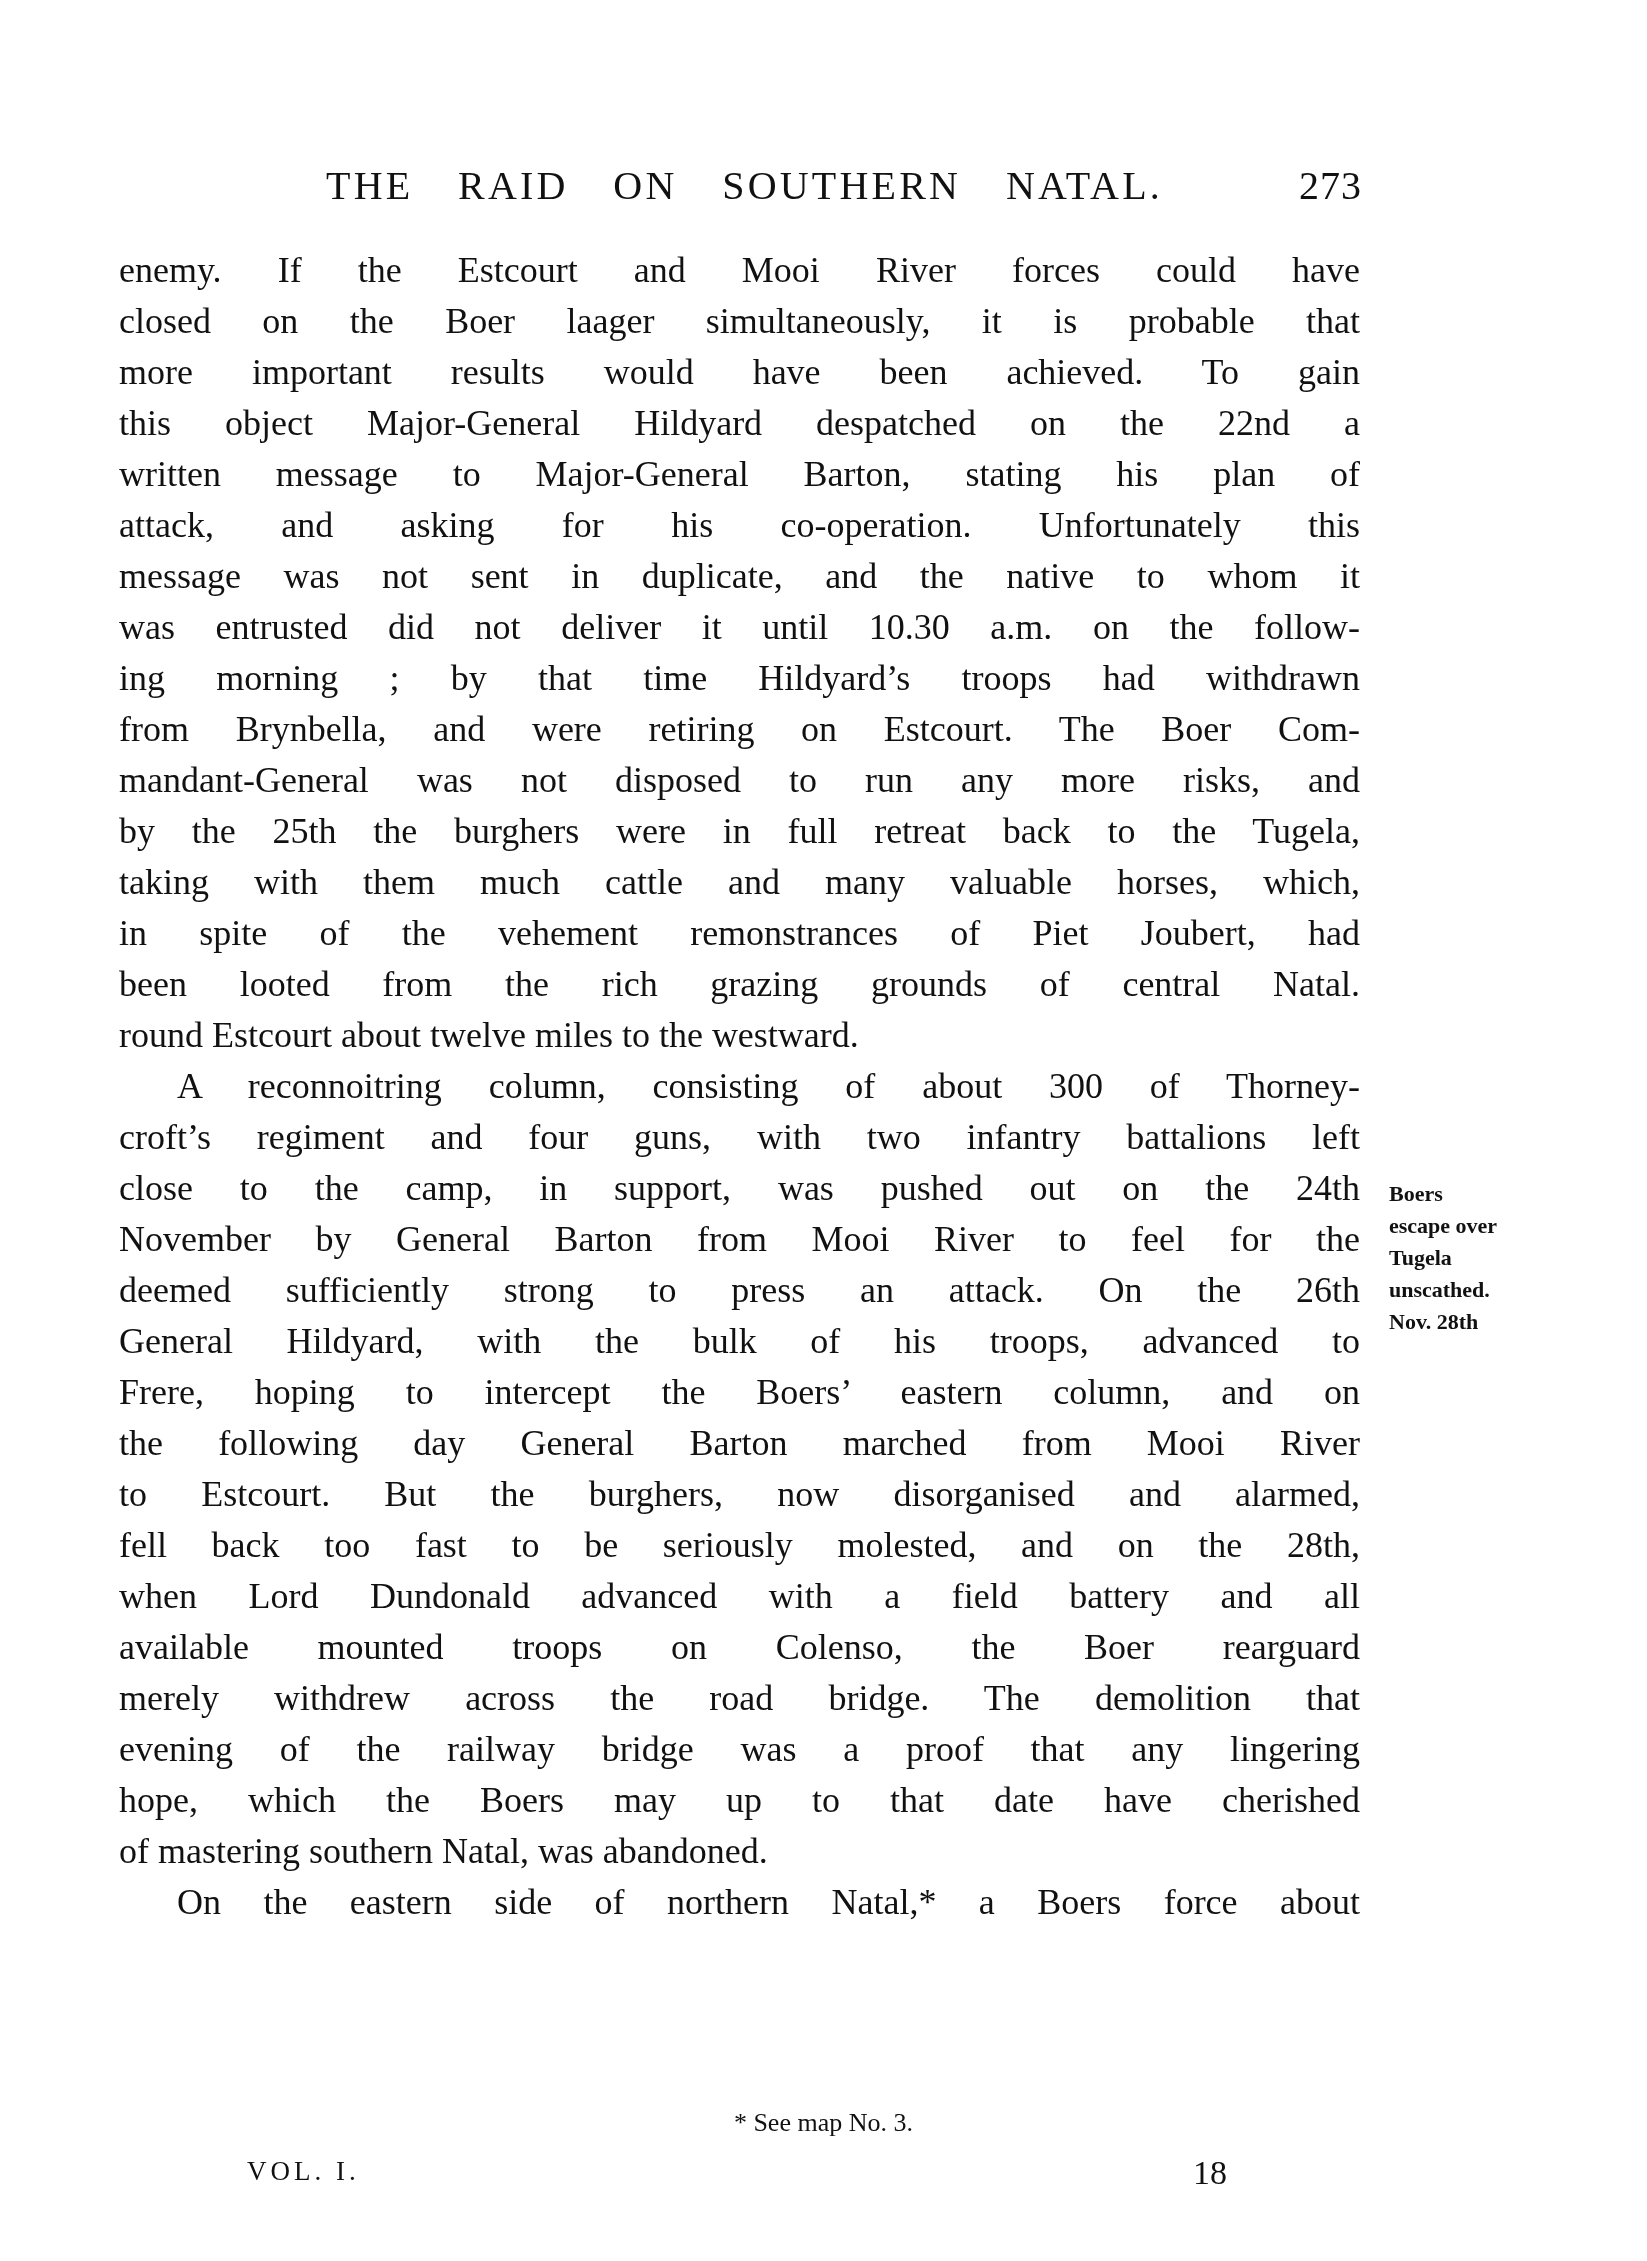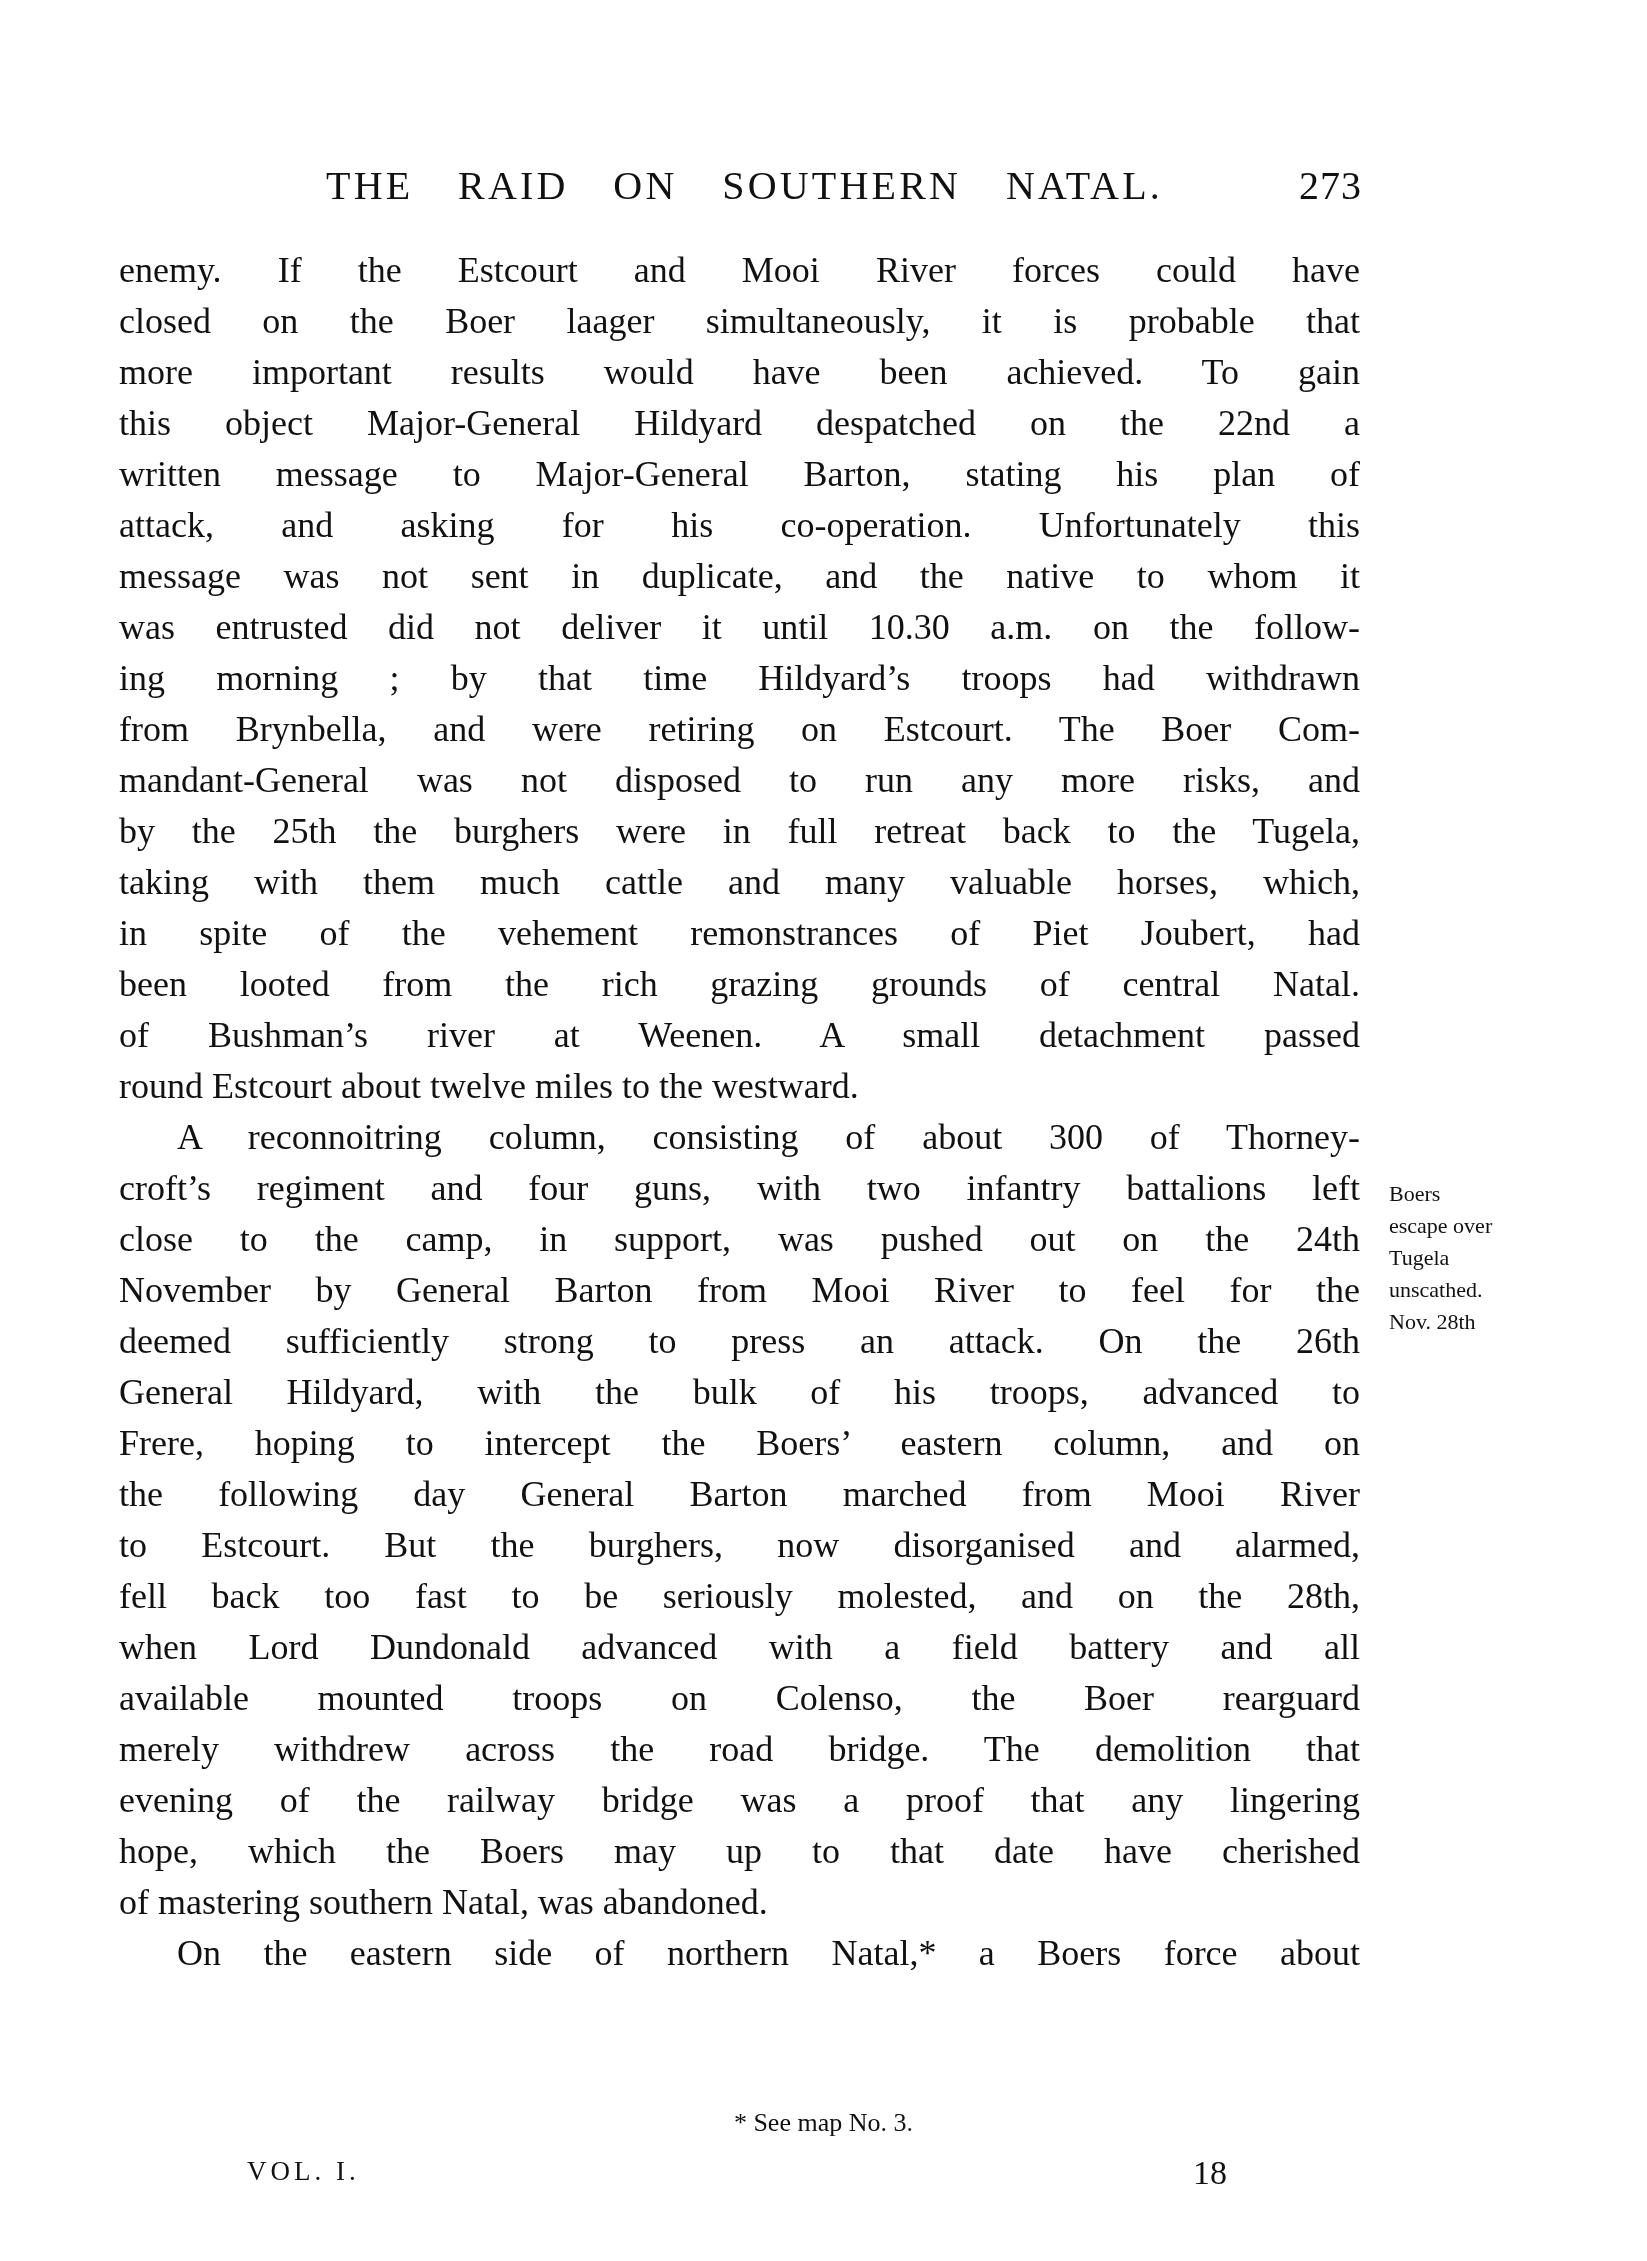--- a/index.html
+++ b/index.html
@@ -65,20 +65,21 @@
     padding-left: 58px;
     box-sizing: border-box;
   }
   .margin-note {
     position: absolute;
     left: 1377px;
     top: 1139px;
     width: 198px;
     font-size: 22px;
     line-height: 32px;
+    font-weight: bold;
   }
   .margin-note span {
     display: block;
     white-space: nowrap;
   }
   .footnote {
     position: absolute;
     left: 554px;
     top: 2067px;
     width: 347px;
@@ -122,21 +123,20 @@
       <span class="line">attack, and asking for his co-operation. Unfortunately this</span>
       <span class="line">message was not sent in duplicate, and the native to whom it</span>
       <span class="line">was entrusted did not deliver it until 10.30 a.m. on the follow-</span>
       <span class="line">ing morning ; by that time Hildyard’s troops had withdrawn</span>
       <span class="line">from Brynbella, and were retiring on Estcourt. The Boer Com-</span>
       <span class="line">mandant-General was not disposed to run any more risks, and</span>
       <span class="line">by the 25th the burghers were in full retreat back to the Tugela,</span>
       <span class="line">taking with them much cattle and many valuable horses, which,</span>
       <span class="line">in spite of the vehement remonstrances of Piet Joubert, had</span>
       <span class="line">been looted from the rich grazing grounds of central Natal.</span>
-      <span class="line">of Bushman’s river at Weenen. A small detachment passed</span>
       <span class="line last">round Estcourt about twelve miles to the westward.</span>
     </div>
 
     <div>
       <span class="line indent">A reconnoitring column, consisting of about 300 of Thorney-</span>
       <span class="line">croft’s regiment and four guns, with two infantry battalions left</span>
       <span class="line">close to the camp, in support, was pushed out on the 24th</span>
       <span class="line">November by General Barton from Mooi River to feel for the</span>
       <span class="line">deemed sufficiently strong to press an attack. On the 26th</span>
       <span class="line">General Hildyard, with the bulk of his troops, advanced to</span>

